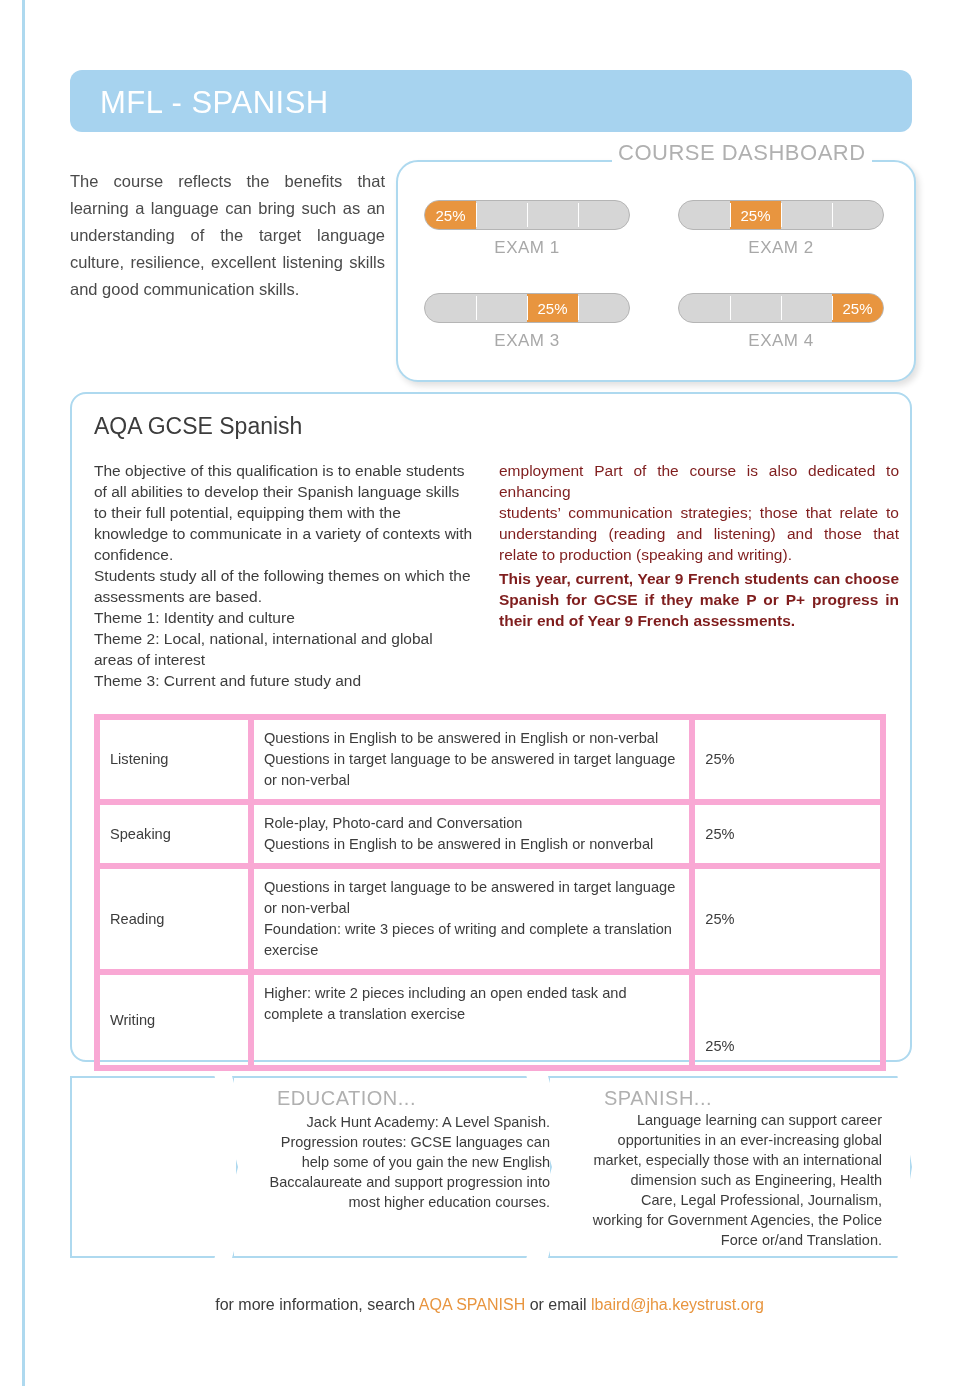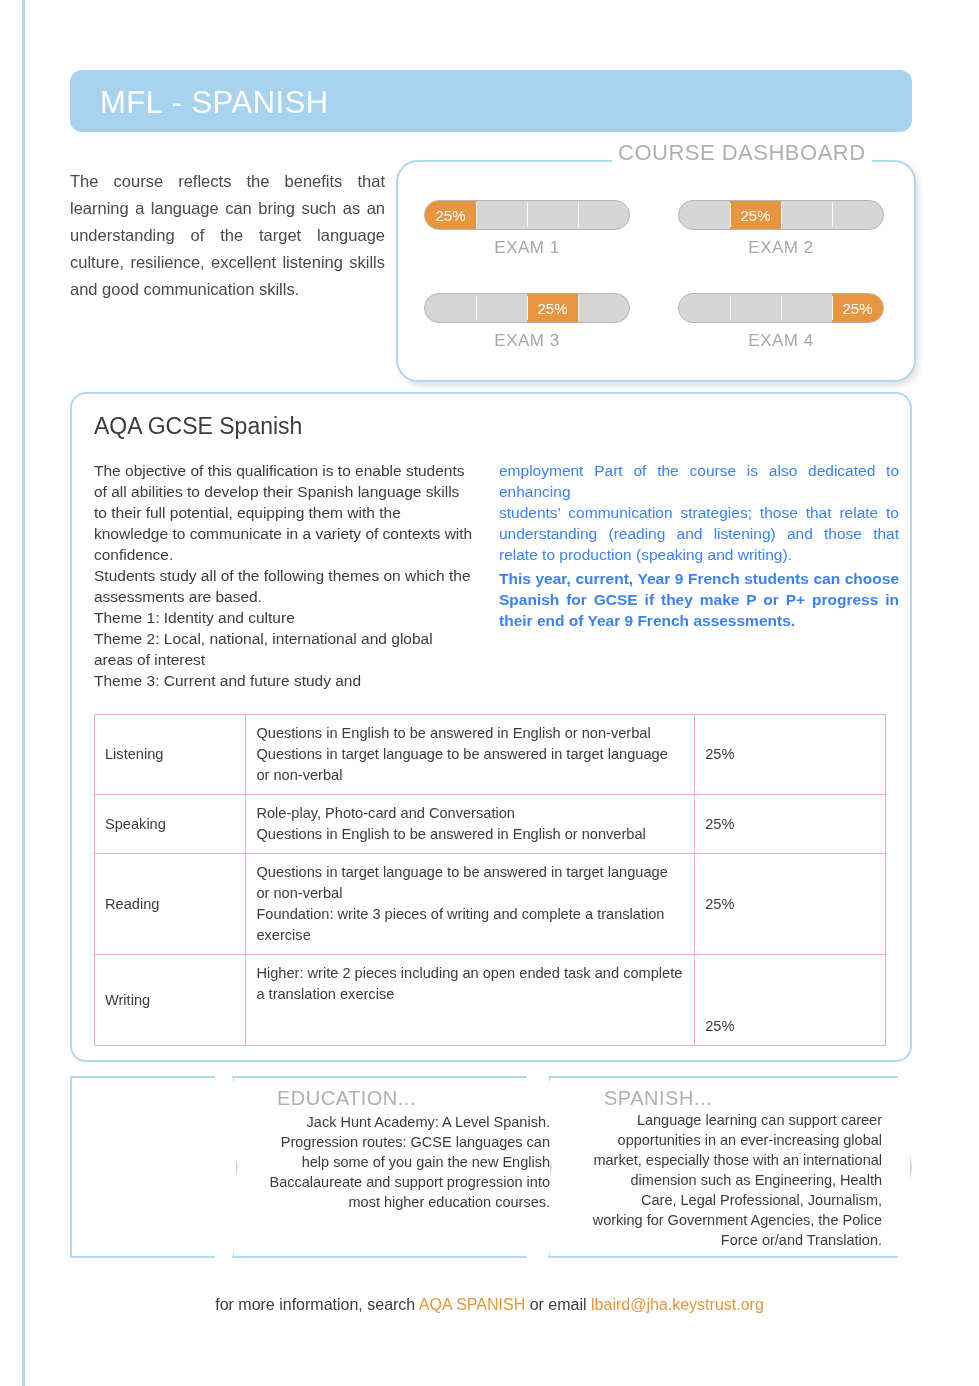--- a/index.html
+++ b/index.html
@@ -133,40 +133,40 @@
     font-size: 15.5px;
     line-height: 21px;
     color: #3c3c3c;
   }
   .col-right {
     position: absolute;
     left: 499px; top: 460px;
     width: 400px;
     font-size: 15.5px;
     line-height: 21px;
-    color: #3b82f6;
+    color: #7f1d1d;
     text-align: justify;
   }
   .col-right .bold {
     font-weight: bold;
     display: block;
     margin-top: 3px;
   }
 
   
   .spec-table {
     position: absolute;
     left: 94px; top: 714px;
     width: 792px;
     border-collapse: collapse;
     font-size: 14.6px;
     color: #3c3c3c;
   }
   .spec-table td {
-    border: 1px solid #f9a8d4;
+    border: 6px solid #f9a8d4;
     padding: 8px 10px;
     vertical-align: middle;
     line-height: 21px;
   }
   .spec-table td.skill { width: 138px; }
   .spec-table td.desc { width: 465px; vertical-align: top; }
   .spec-table td.pct { width: 185px; }
 
   
   .arrow {

